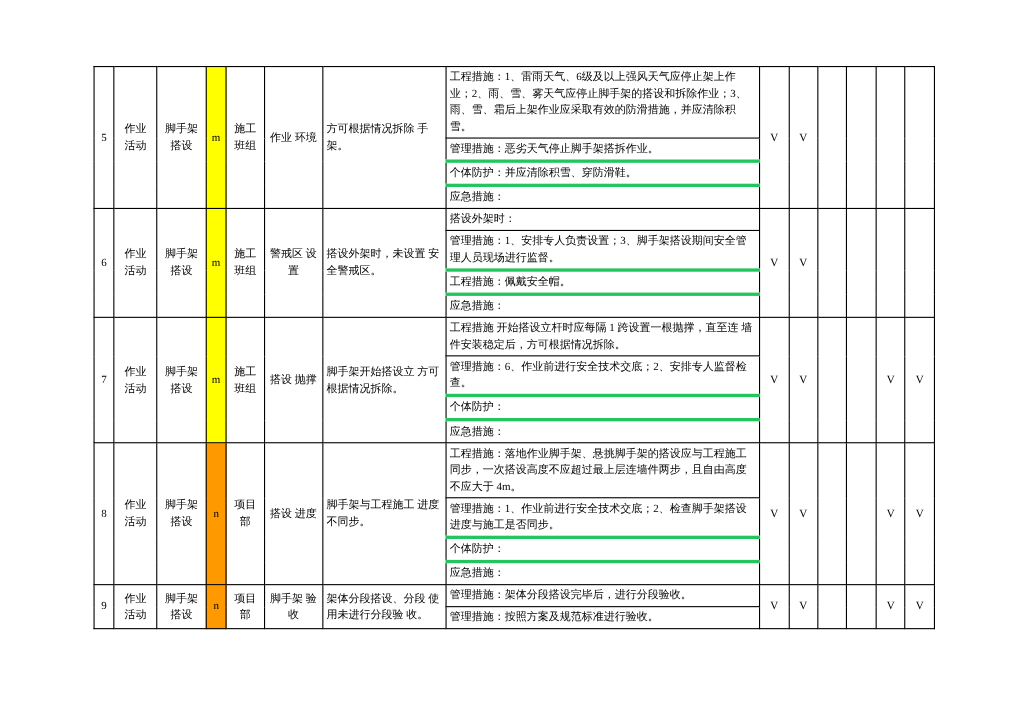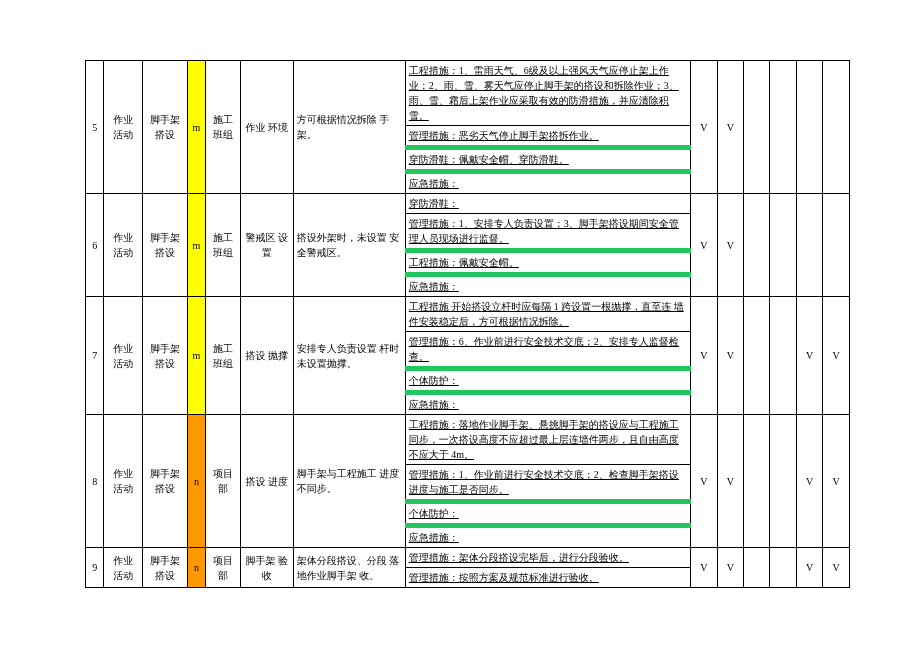--- a/index.html
+++ b/index.html
@@ -21,22 +21,22 @@
       border: 1px solid #000;
       padding: 2px 3px;
       vertical-align: middle;
       text-align: left;
       line-height: 1.5;
       word-wrap: break-word;
     }
     td.center { text-align: center; }
     td.yellow { background: #ffff00; text-align: center; }
     td.orange { background: #ff9900; text-align: center; }
-    td.measure { border-bottom: 1px dotted #666; text-decoration: underline; }
-    td.measure:last-of-type { border-bottom: 5px solid #22c55e; }
+    td.measure { border-bottom: 1px dotted #666; }
+    td.measure:last-of-type { border-bottom: 3px solid #22c55e; }
     .col-num { width: 18px; }
     .col-act { width: 38px; }
     .col-sub { width: 44px; }
     .col-code { width: 18px; }
     .col-group { width: 34px; }
     .col-desc { width: 52px; }
     .col-detail { width: 110px; }
     .col-measure { width: 280px; }
     .col-chk { width: 26px; }
   </style>
@@ -74,34 +74,34 @@
         <td rowspan="4" class="center">V</td>
         <td rowspan="4" class="center"></td>
         <td rowspan="4" class="center"></td>
         <td rowspan="4" class="center"></td>
         <td rowspan="4" class="center"></td>
       </tr>
       <tr>
         <td class="measure">管理措施：恶劣天气停止脚手架搭拆作业。</td>
       </tr>
       <tr>
-        <td class="measure">穿防滑鞋：佩戴安全帽、穿防滑鞋。</td>
+        <td class="measure">个体防护：并应清除积雪、穿防滑鞋。</td>
       </tr>
       <tr>
         <td class="measure" style="border-bottom: 1px solid rgb(0, 0, 0);">应急措施：</td>
       </tr>
       <tr>
         <td rowspan="4" class="center">6</td>
         <td rowspan="4" class="center">作业 活动</td>
         <td rowspan="4" class="center">脚手架 搭设</td>
         <td rowspan="4" class="yellow">m</td>
         <td rowspan="4" class="center">施工班组</td>
         <td rowspan="4" class="center">警戒区 设置</td>
         <td rowspan="4" class="">搭设外架时，未设置 安全警戒区。</td>
-        <td class="measure">穿防滑鞋：</td>
+        <td class="measure">搭设外架时：</td>
         <td rowspan="4" class="center">V</td>
         <td rowspan="4" class="center">V</td>
         <td rowspan="4" class="center"></td>
         <td rowspan="4" class="center"></td>
         <td rowspan="4" class="center"></td>
         <td rowspan="4" class="center"></td>
       </tr>
       <tr>
         <td class="measure">管理措施：1、安排专人负责设置；3、脚手架搭设期间安全管理人员现场进行监督。</td>
       </tr>
@@ -111,21 +111,21 @@
       <tr>
         <td class="measure" style="border-bottom: 1px solid rgb(0, 0, 0);">应急措施：</td>
       </tr>
       <tr>
         <td rowspan="4" class="center">7</td>
         <td rowspan="4" class="center">作业 活动</td>
         <td rowspan="4" class="center">脚手架 搭设</td>
         <td rowspan="4" class="yellow">m</td>
         <td rowspan="4" class="center">施工班组</td>
         <td rowspan="4" class="center">搭设 抛撑</td>
-        <td rowspan="4" class="">安排专人负责设置 杆时未设置抛撑。</td>
+        <td rowspan="4" class="">脚手架开始搭设立 方可根据情况拆除。</td>
         <td class="measure">工程措施  开始搭设立杆时应每隔 1 跨设置一根抛撑，直至连 墙件安装稳定后，方可根据情况拆除。</td>
         <td rowspan="4" class="center">V</td>
         <td rowspan="4" class="center">V</td>
         <td rowspan="4" class="center"></td>
         <td rowspan="4" class="center"></td>
         <td rowspan="4" class="center">V</td>
         <td rowspan="4" class="center">V</td>
       </tr>
       <tr>
         <td class="measure">管理措施：6、作业前进行安全技术交底；2、安排专人监督检 查。</td>
@@ -161,21 +161,21 @@
       <tr>
         <td class="measure" style="border-bottom: 1px solid rgb(0, 0, 0);">应急措施：</td>
       </tr>
       <tr>
         <td rowspan="2" class="center">9</td>
         <td rowspan="2" class="center">作业 活动</td>
         <td rowspan="2" class="center">脚手架 搭设</td>
         <td rowspan="2" class="orange">n</td>
         <td rowspan="2" class="center">项目 部</td>
         <td rowspan="2" class="center">脚手架 验收</td>
-        <td rowspan="2" class="">架体分段搭设、分段 落地作业脚手架 收。</td>
+        <td rowspan="2" class="">架体分段搭设、分段 使用未进行分段验 收。</td>
         <td class="measure">管理措施：架体分段搭设完毕后，进行分段验收。</td>
         <td rowspan="2" class="center">V</td>
         <td rowspan="2" class="center">V</td>
         <td rowspan="2" class="center"></td>
         <td rowspan="2" class="center"></td>
         <td rowspan="2" class="center">V</td>
         <td rowspan="2" class="center">V</td>
       </tr>
       <tr>
         <td class="measure" style="border-bottom: 1px solid rgb(0, 0, 0);">管理措施：按照方案及规范标准进行验收。</td>

